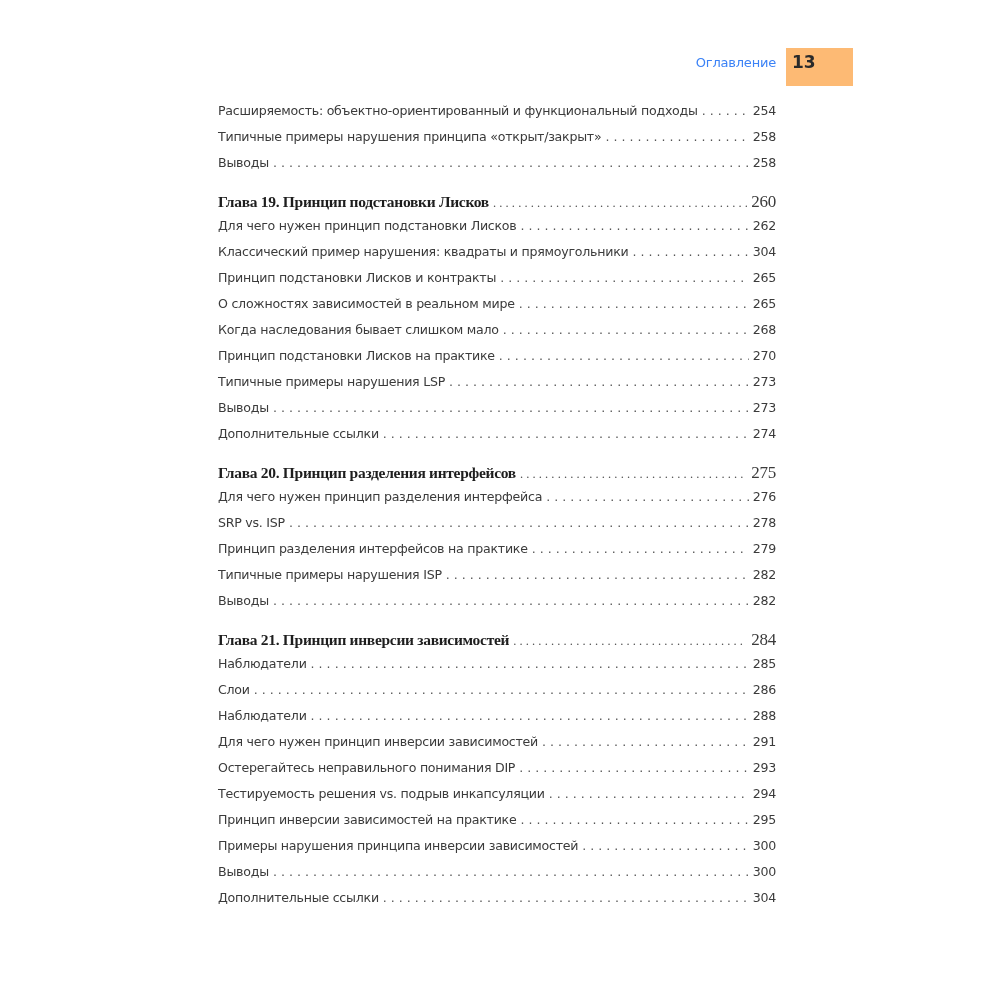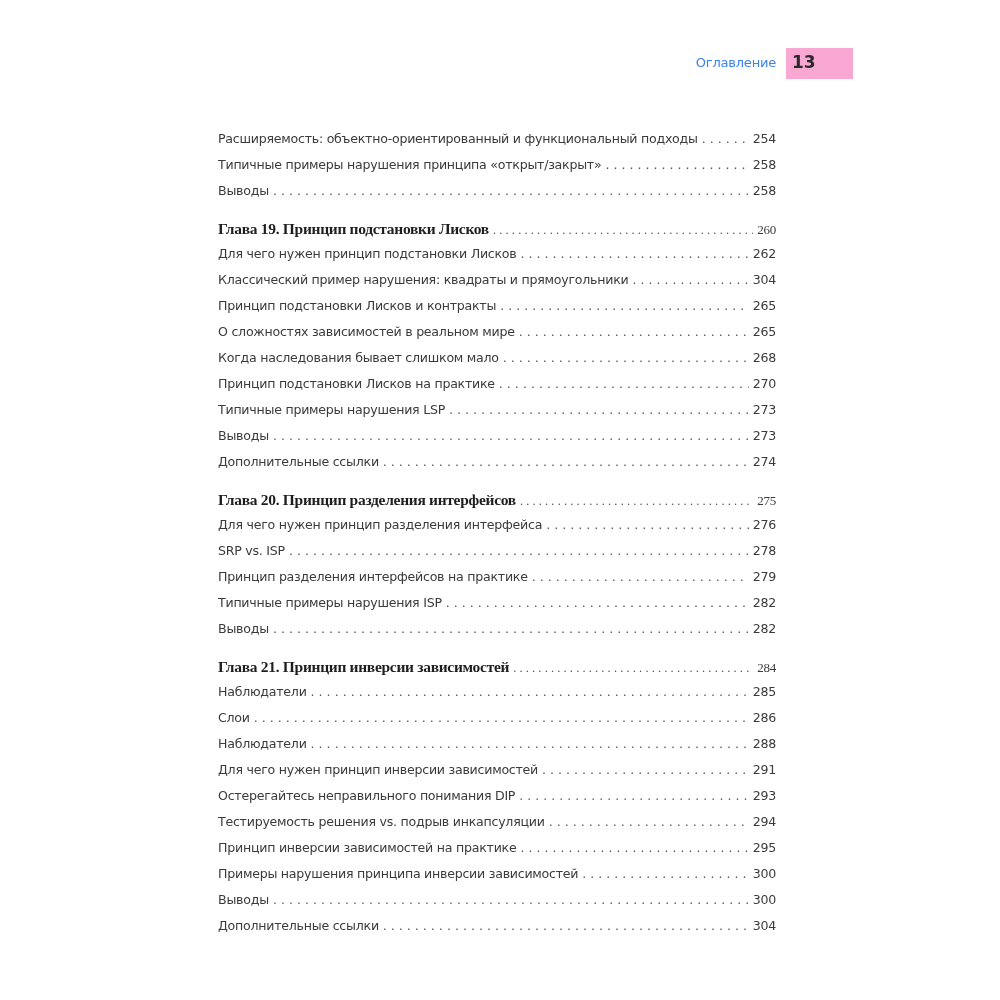--- a/index.html
+++ b/index.html
@@ -1,31 +1,31 @@
 <!DOCTYPE html>
 <html><head>
 <meta charset="utf-8">
 <style>
   html, body { margin: 0; padding: 0; background: #ffffff; }
   body { width: 1000px; height: 1000px; position: relative; overflow: hidden;
          font-family: "DejaVu Sans", sans-serif; color: #333333; }
   .running-head { position: absolute; top: 48px; left: 600px; width: 253px; height: 31px; }
   .running-title { position: absolute; right: 77px; top: 7px; font-size: 13px; color: #3b82f6;
                    font-family: "DejaVu Sans", sans-serif; letter-spacing: -0.2px; }
-  .page-box { position: absolute; right: 0; top: 0; width: 67px; height: 31px; background: #f9a8d4; }
+  .page-box { position: absolute; right: 0; top: 0; width: 67px; height: 38px; background: #fdba74; }
   .page-num { position: absolute; left: 6px; top: 4px; font-size: 17px; font-weight: bold; color: #2a2a2a; }
-  .toc { position: absolute; left: 218px; top: 103px; width: 558px; margin-top: 28px; }
+  .toc { position: absolute; left: 218px; top: 103px; width: 558px; }
   .entry { display: flex; align-items: baseline; height: 26px; font-size: 12.6px; color: #3b3b3b; letter-spacing: -0.25px; }
   .entry .title { white-space: nowrap; }
   .entry .dots { flex: 1; overflow: hidden; white-space: nowrap; margin: 0 4px 0 4px; color: #555; letter-spacing: 2.2px; }
   .entry .dots::after { content: ". . . . . . . . . . . . . . . . . . . . . . . . . . . . . . . . . . . . . . . . . . . . . . . . . . . . . . . . . . . . . . . . . . . . . . . . . . . . . . . . . . . . . . . . . . . . . . . . . . . . . . . . . . . . . . . . . . . . . . . . . . . . . . . . . . . . . . . . . . . . . . . . . . ."; letter-spacing: 0; }
   .entry .pg { white-space: nowrap; text-align: right; }
   .chapter { height: 26px; margin-top: 11px; font-size: 15.5px; font-family: Liberation Serif, serif; }
   .chapter .title { font-weight: bold; color: #1e1e1e; letter-spacing: -0.3px; }
-  .chapter .pg { font-size: 13px; color: #3b3b3b; }
+  .chapter .pg { font-size: 17px; color: #3b3b3b; }
   .chapter .dots { font-size: 12.6px; }
 </style>
 </head>
 <body>
 
 <div class="running-head">
   <span class="running-title">Оглавление</span>
   <div class="page-box">
     <span class="page-num">13</span>
   </div>

